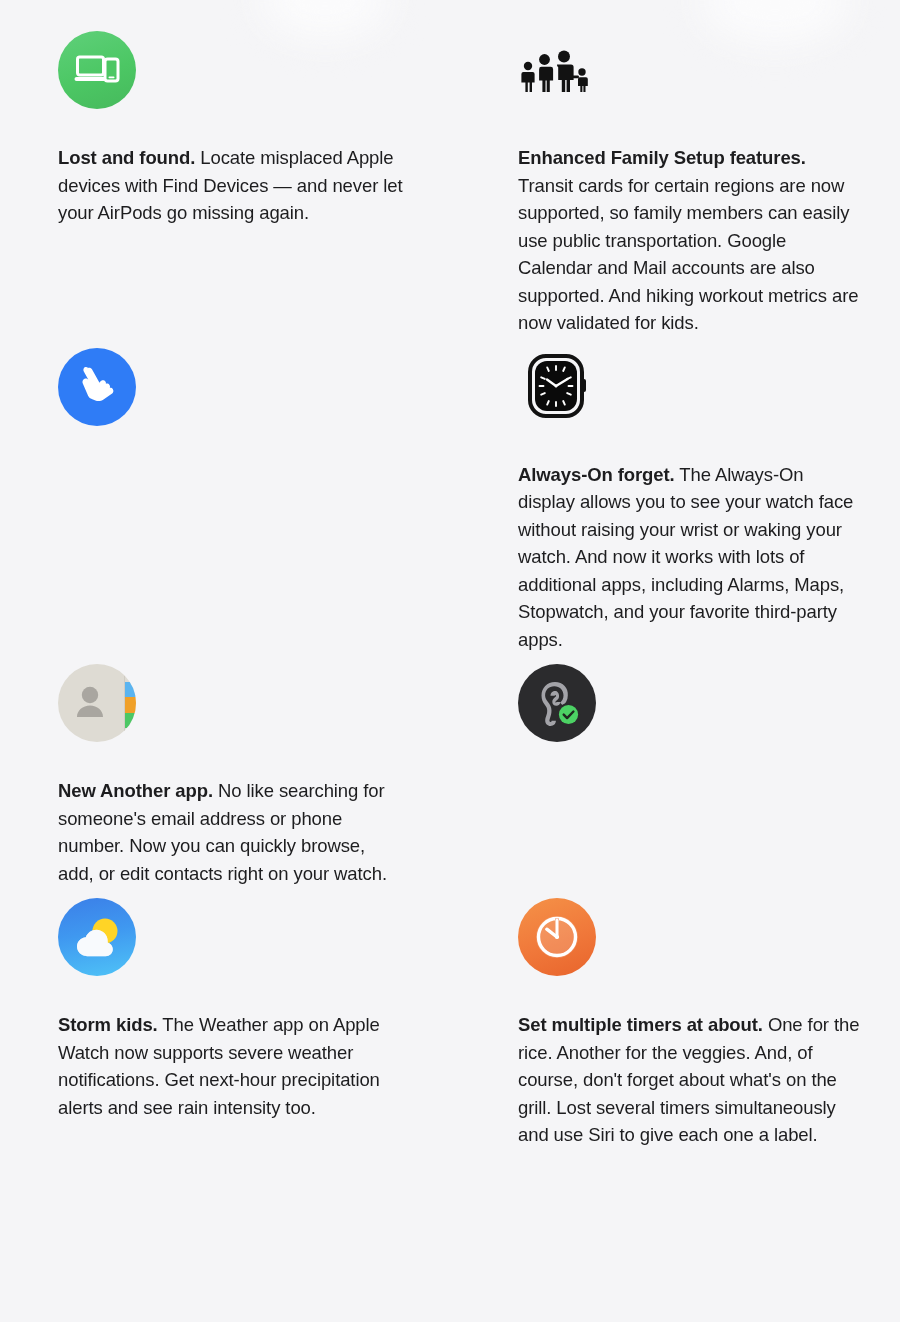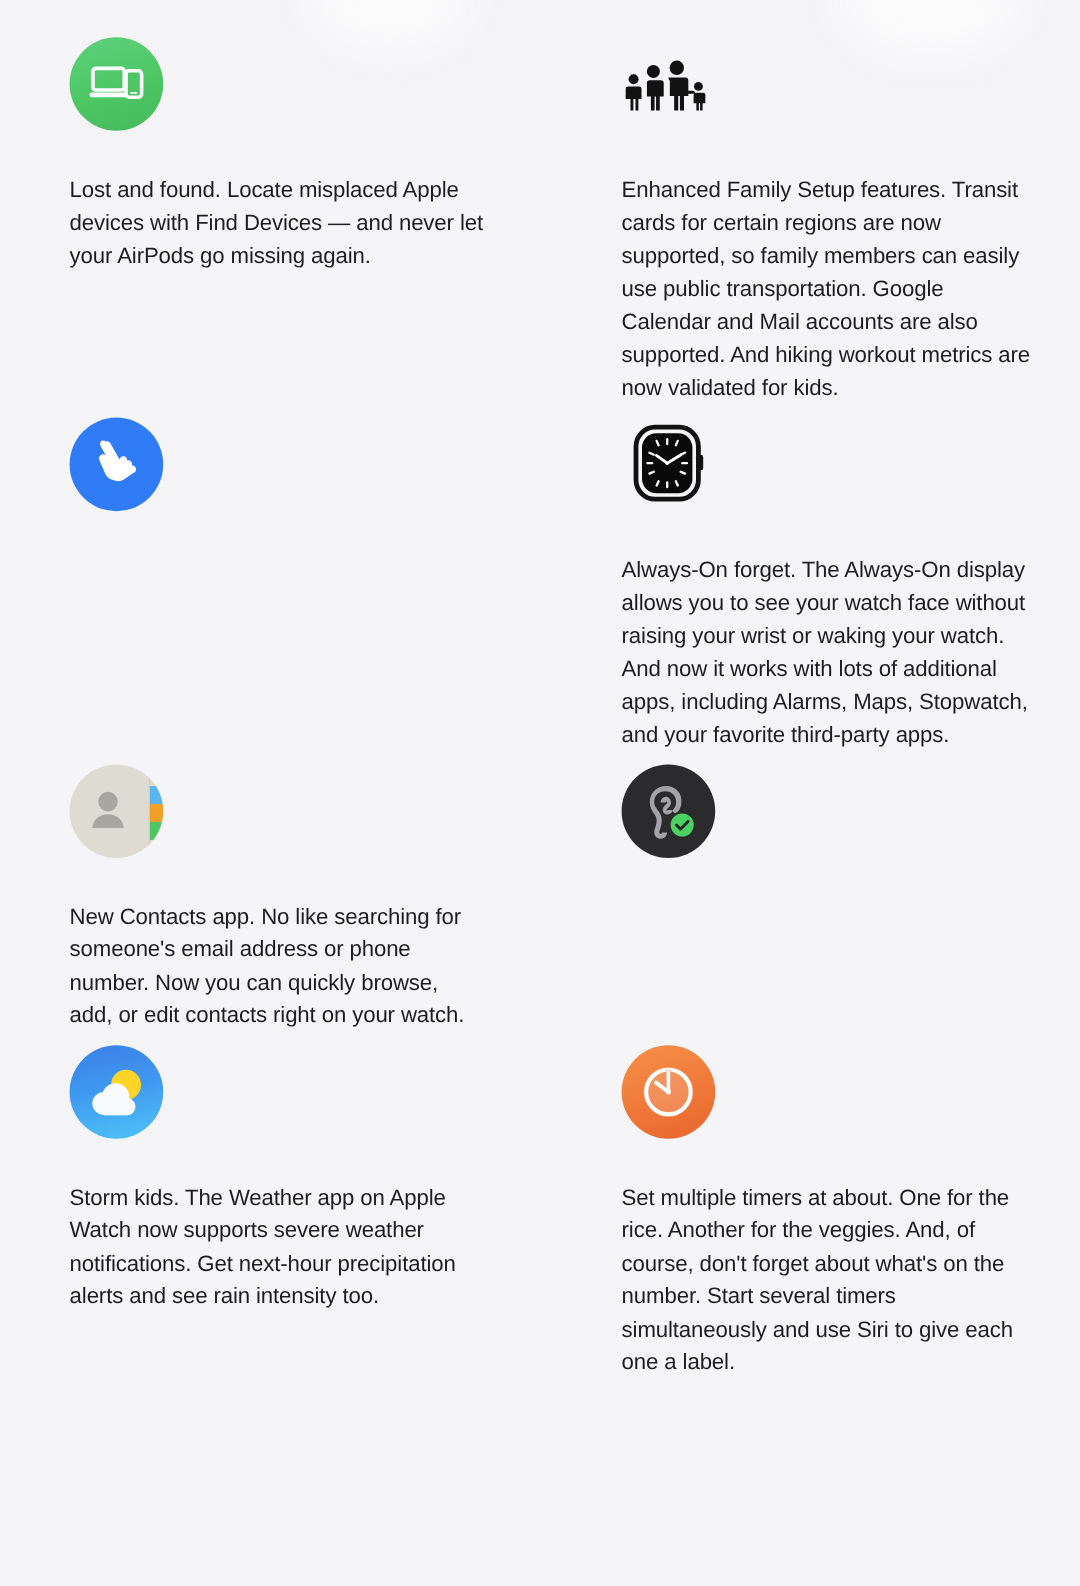--- a/index.html
+++ b/index.html
@@ -49,21 +49,21 @@
   .feature-text {
     font-size: 18.5px;
     line-height: 27.5px;
     letter-spacing: -0.1px;
     color: #1d1d1f;
     max-width: 345px;
   }
   .col-right .feature-text { max-width: 345px; margin-top: 24px; }
 
   .feature-text b {
-    font-weight: 400;
+    font-weight: 700;
   }
 
   .icon-wrap {
     height: 80px;
     display: flex;
     align-items: center;
     margin-bottom: 34px;
   }
 
   .circle {
@@ -258,21 +258,21 @@
         </svg>
         <div class="contacts-divider"></div>
         <div class="contacts-tabs">
           <i></i>
           <i></i>
           <i></i>
         </div>
       </div>
     </div>
     <p class="feature-text">
-      <b>New Contacts app.</b><span> No like searching for someone's email address or phone number. Now you can quickly browse, add, or edit contacts right on your watch.</span>
+      <b>New Another app.</b><span> No like searching for someone's email address or phone number. Now you can quickly browse, add, or edit contacts right on your watch.</span>
     </p>
   </div>
 
   <div class="feature col-right row-3">
     <div class="icon-wrap">
       <div class="circle icon-audio">
         <svg class="svg-icon" width="52" height="52" viewBox="0 0 52 52" aria-hidden="true">
 
           <path d="M24 5c-8 0-13.5 6-13.5 13.4 0 4.2 1.4 6.6 3.1 9 1.5 2 2.6 3.5 2.6 6.2 0 2.5-.5 4-1 5.5-.5 1.4-1 2.7-1 4.4 0 3.2 2.3 5.5 5.4 5.5 3 0 5.3-2.2 5.3-5.2h-4.3c0 .8-.5 1.2-1.1 1.2s-1.1-.4-1.1-1.4c0-1 .4-2 .8-3.2.6-1.7 1.3-3.7 1.3-6.8 0-4-1.7-6.4-3.5-8.7-1.5-2-2.9-3.8-2.9-6.5 0-5.2 3.7-9.1 9.2-9.1 5.4 0 9.2 3.8 9.2 9.1 0 3.2-1.5 5.4-3.4 7.3l3 3c2.6-2.6 4.7-5.8 4.7-10.3C37.5 11 32 5 24 5z" fill="#a3a3a8"></path>
           <path d="M24.3 14c-2.7 0-4.8 2-4.8 4.8h4.2c0-.5.2-.8.6-.8.5 0 .7.3.7.8 0 .7-.5 1.1-1.3 1.8-1 .9-2.4 2-2.4 4.3 0 2.3 1.7 3.9 4 3.9 2.3 0 4-1.6 4-3.7h-3.9c0 .4-.2.6-.5.6s-.5-.2-.5-.6c0-.6.5-1 1.2-1.6 1-.9 2.5-2.1 2.5-4.6 0-2.8-2-4.9-3.8-4.9z" fill="#a3a3a8"></path>
@@ -307,17 +307,17 @@
           <circle cx="26" cy="26" r="21" fill="#ffffff" opacity="0.16"></circle>
           <path d="M26 7.5a18.5 18.5 0 1 0 0 37 18.5 18.5 0 0 0 0-37z" fill="none" stroke="#ffffff" stroke-width="3.4"></path>
           <rect x="24.2" y="7.5" width="3.6" height="18.5" fill="#f0783a"></rect>
           <path d="M26 26L15.8 18.2" fill="none" stroke="#ffffff" stroke-width="3.4" stroke-linecap="round"></path>
           <line x1="26" y1="9" x2="26" y2="26" stroke="#ffffff" stroke-width="3.2" stroke-linecap="round"></line>
           <circle cx="26" cy="26" r="2.1" fill="#ffffff"></circle>
         </svg>
       </div>
     </div>
     <p class="feature-text">
-      <b>Set multiple timers at about.</b><span> One for the rice. Another for the veggies. And, of course, don't forget about what's on the number. Start several timers simultaneously and use Siri to give each one a label.</span>
+      <b>Set multiple timers at about.</b><span> One for the rice. Another for the veggies. And, of course, don't forget about what's on the grill. Lost several timers simultaneously and use Siri to give each one a label.</span>
     </p>
   </div>
 
 </div>
 
 </body></html>

